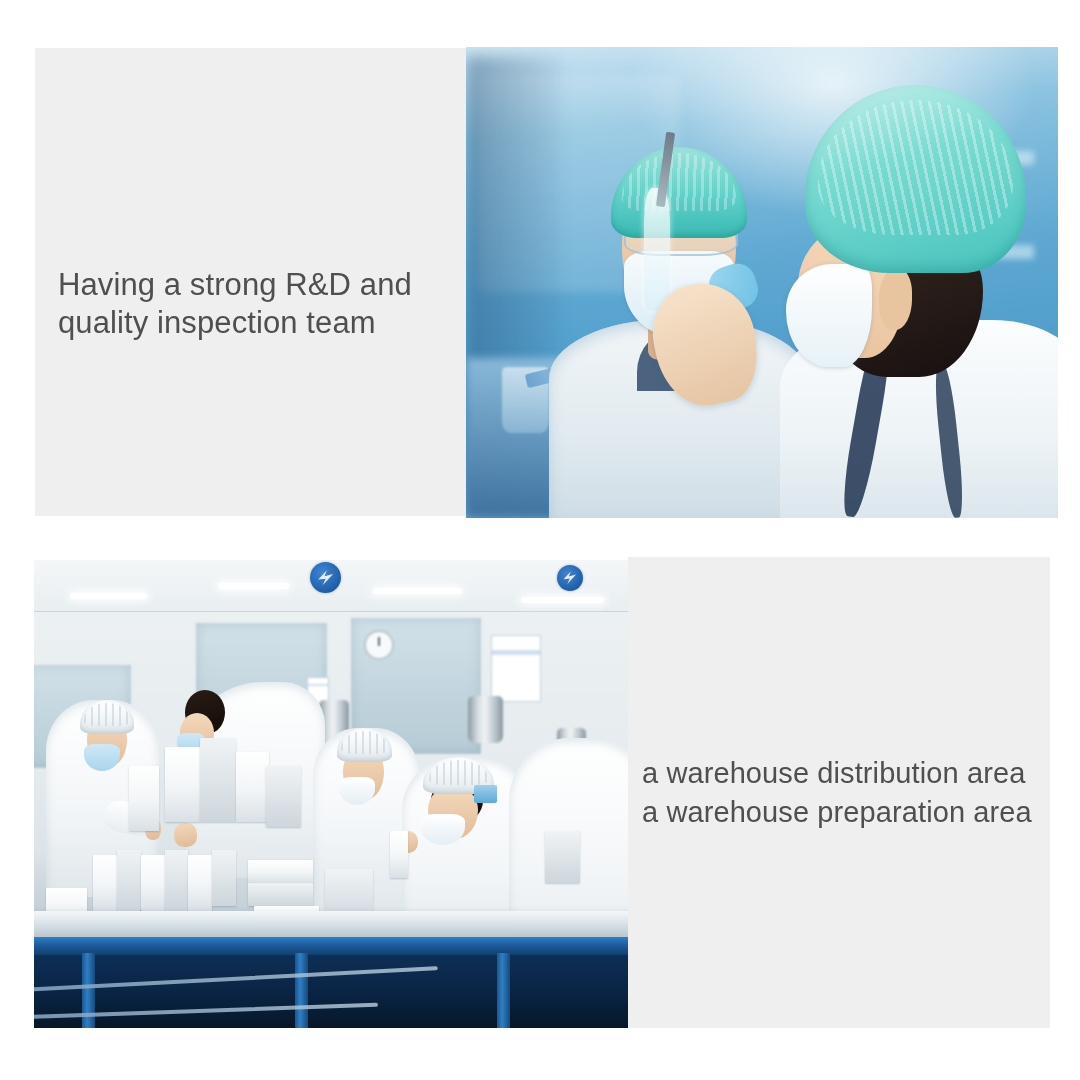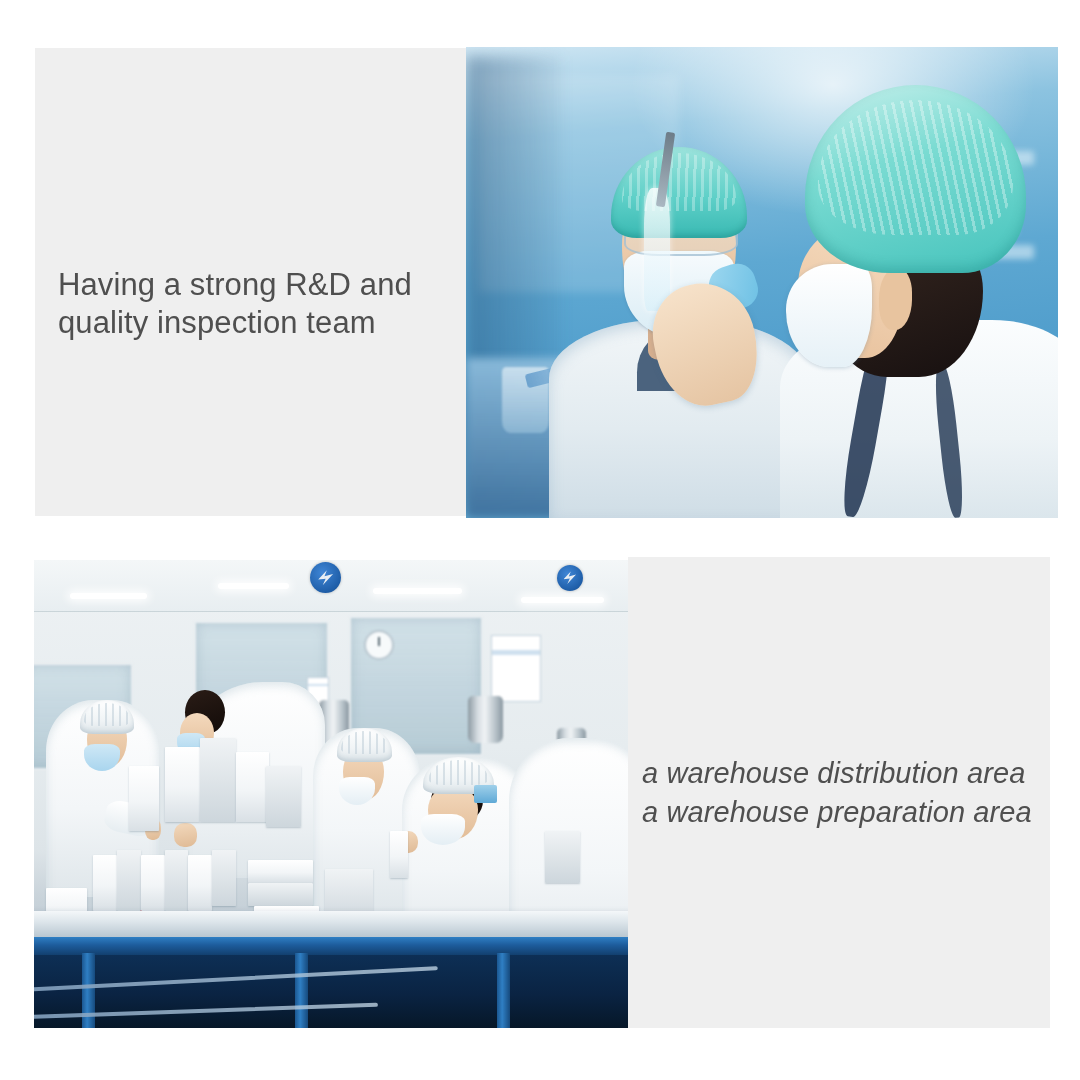--- a/index.html
+++ b/index.html
@@ -63,21 +63,20 @@
     background: #6ea8cc;
   }
 
   
   .section-bottom {
     position: absolute;
     left: 34px;
     top: 557px;
     width: 828px;
     height: 471px;
-    font-style: italic;
   }
   .bottom-photo {
     position: absolute;
     left: 0;
     top: 3px;
     width: 594px;
     height: 468px;
     overflow: hidden;
     background: #cfd6dc;
   }

